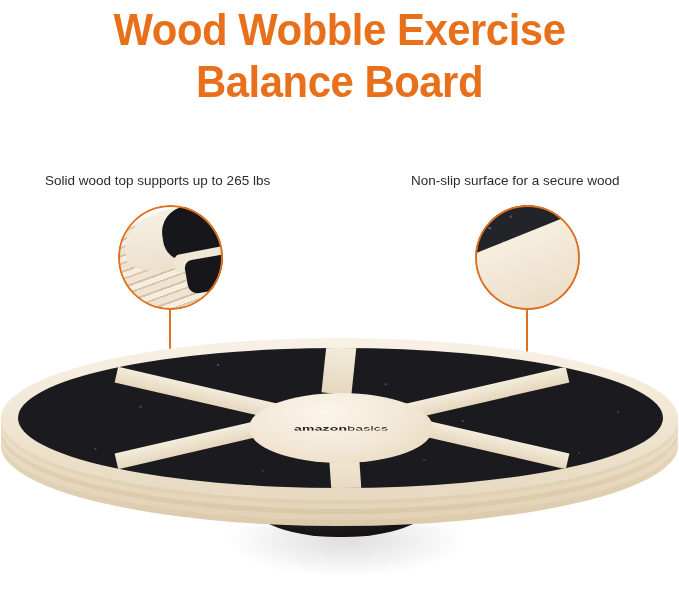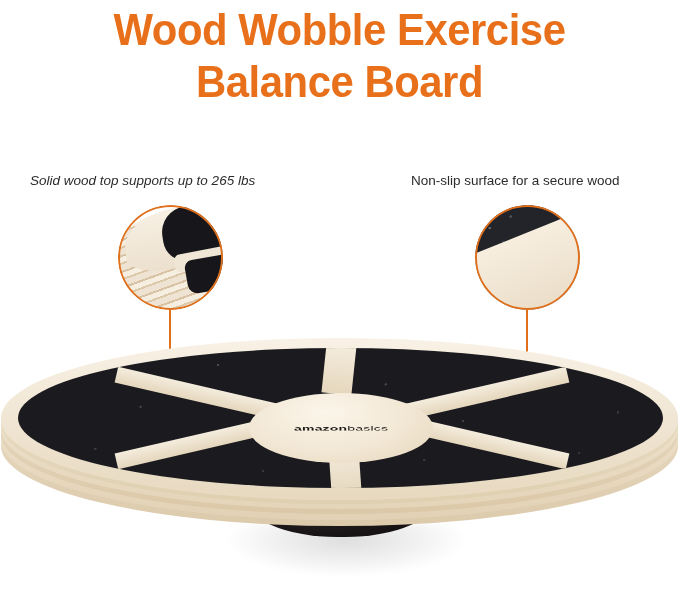--- a/index.html
+++ b/index.html
@@ -26,21 +26,21 @@
   }
   .title .ln{display:block;white-space:nowrap;}
 
   
   .calloutLabel{
     position:absolute;
     font-size:13.5px;
     line-height:16px;
     white-space:nowrap;
   }
-  #label-left{left:30px;top:173px;font-style:italic;}
+  #label-left{left:45px;top:173px;}
   #label-right{left:411px;top:173px;}
 
   
   .calloutCircle{
     position:absolute;
     border-radius:50%;
     overflow:hidden;
     box-sizing:border-box;
   }
   #circle-left{left:118px;top:205px;width:105px;height:105px;}

